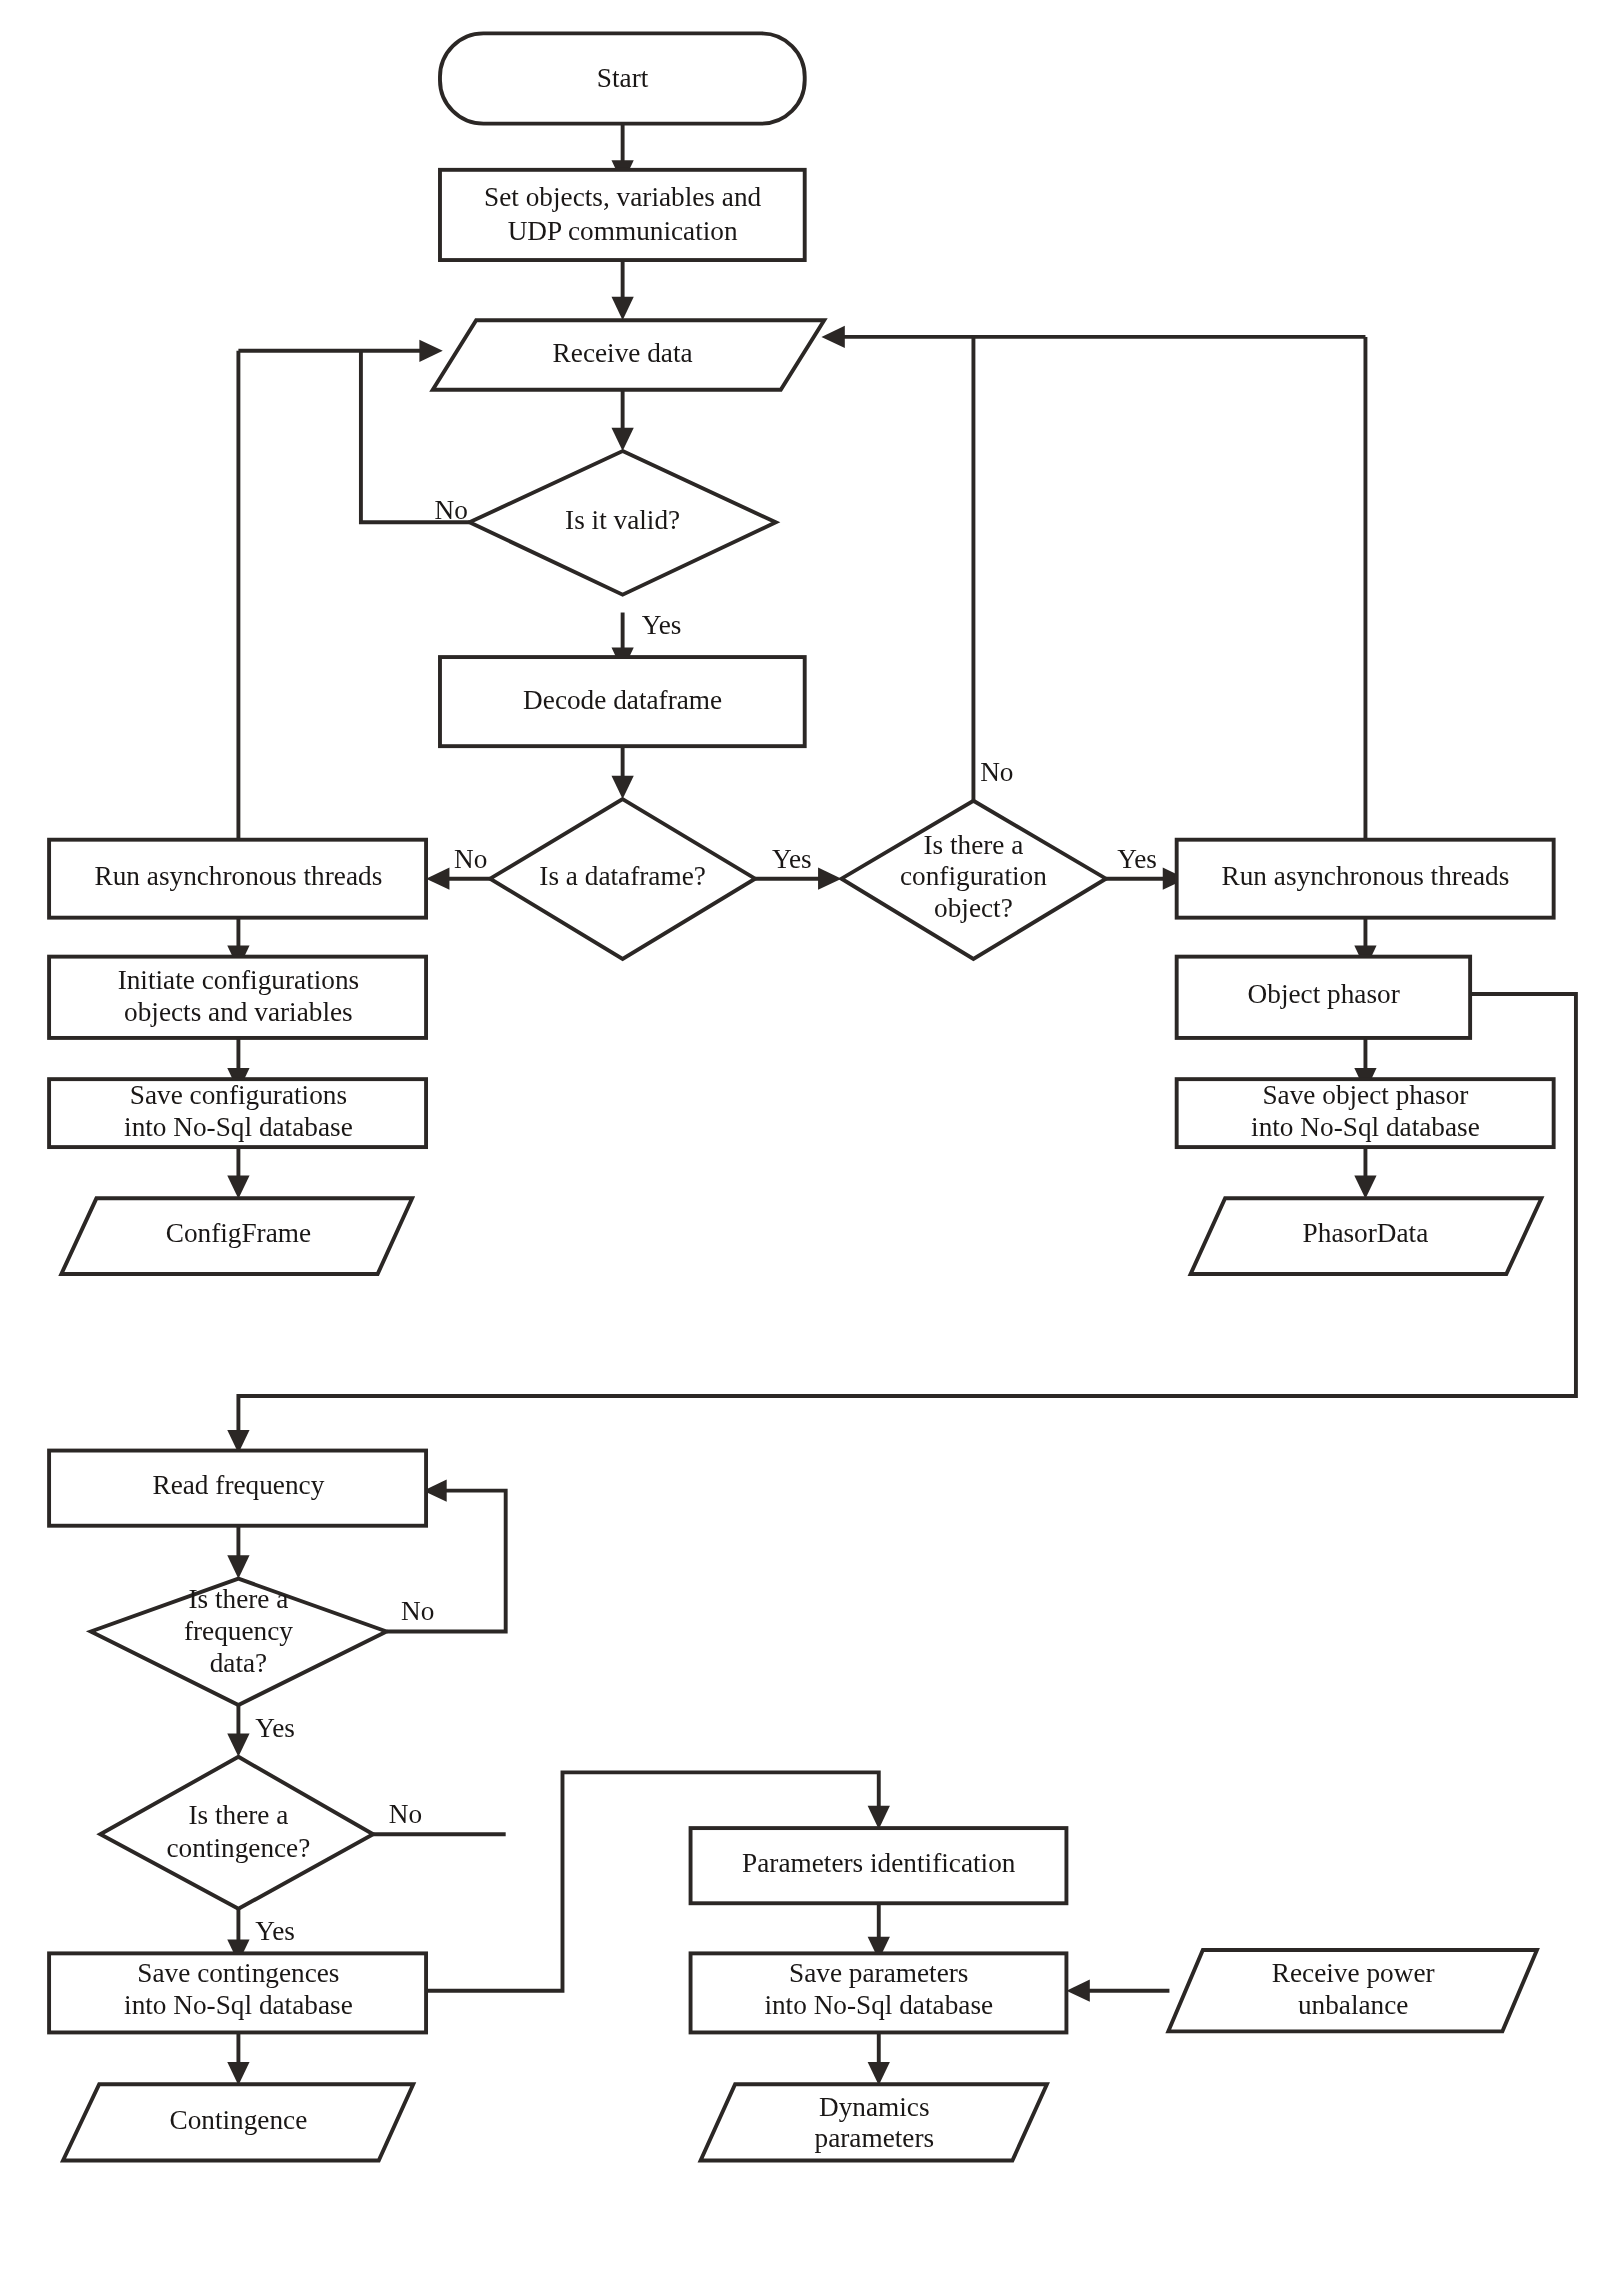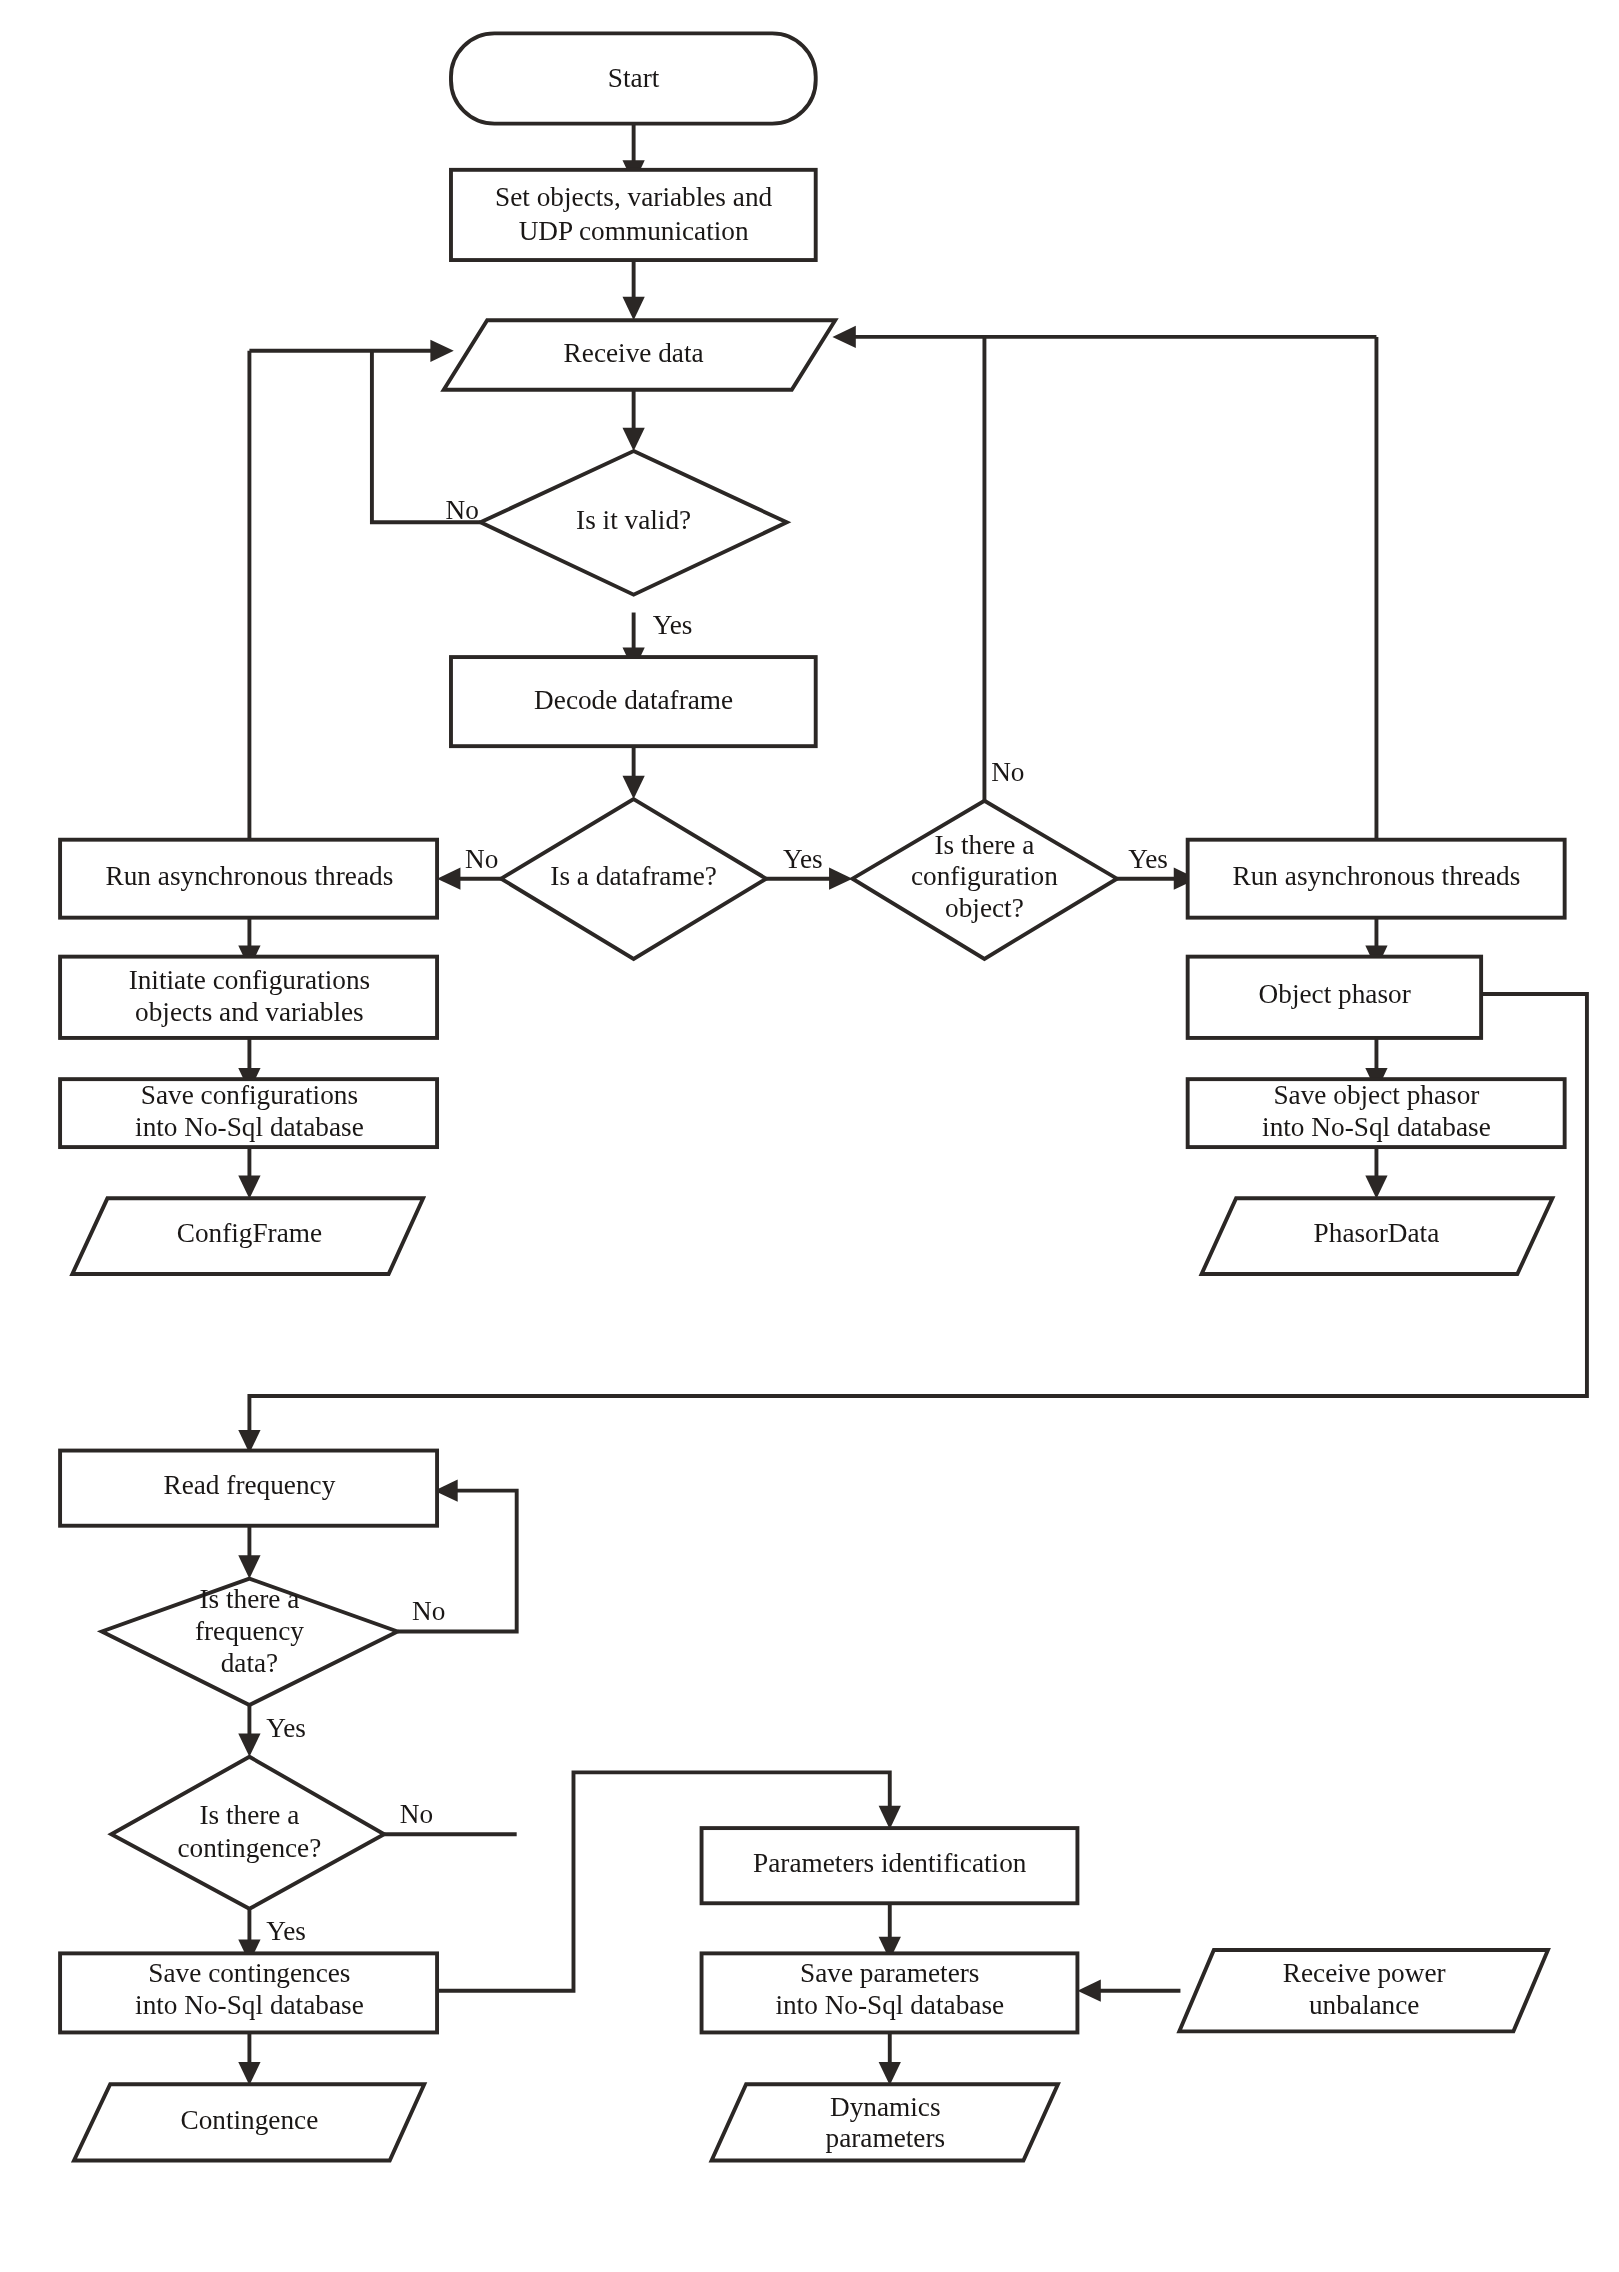--- a/index.html
+++ b/index.html
@@ -6,21 +6,20 @@
     margin: 0;
     padding: 0;
     background: #ffffff;
   }
   #chart-root {
     position: relative;
     width: 1316px;
     height: 2273px;
     background: #ffffff;
     font-family: "Liberation Serif", "DejaVu Serif", serif;
-    margin-left: 11px;
   }
   svg#flow {
     display: block;
     width: 1620px;
     height: 2273px;
   }
   .shape {
     fill: #ffffff;
     stroke: #2b2725;
     stroke-width: 7;

